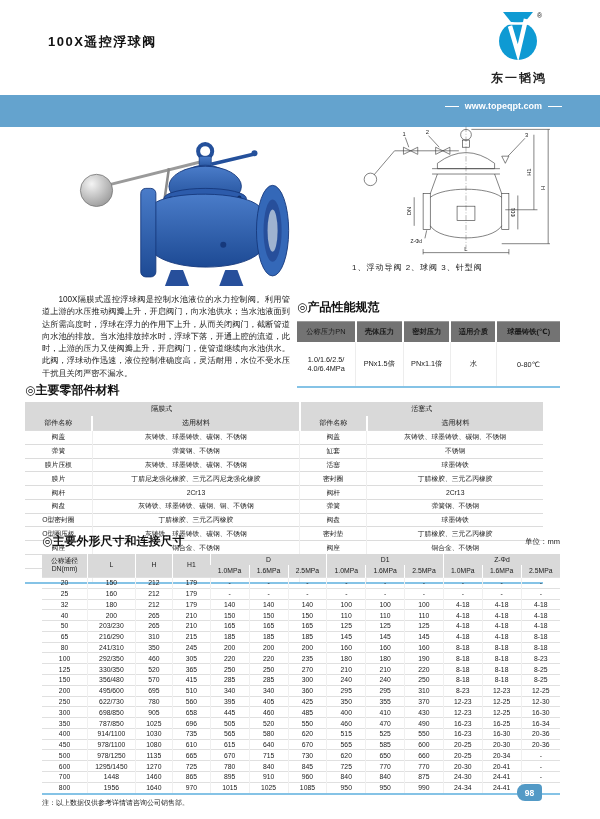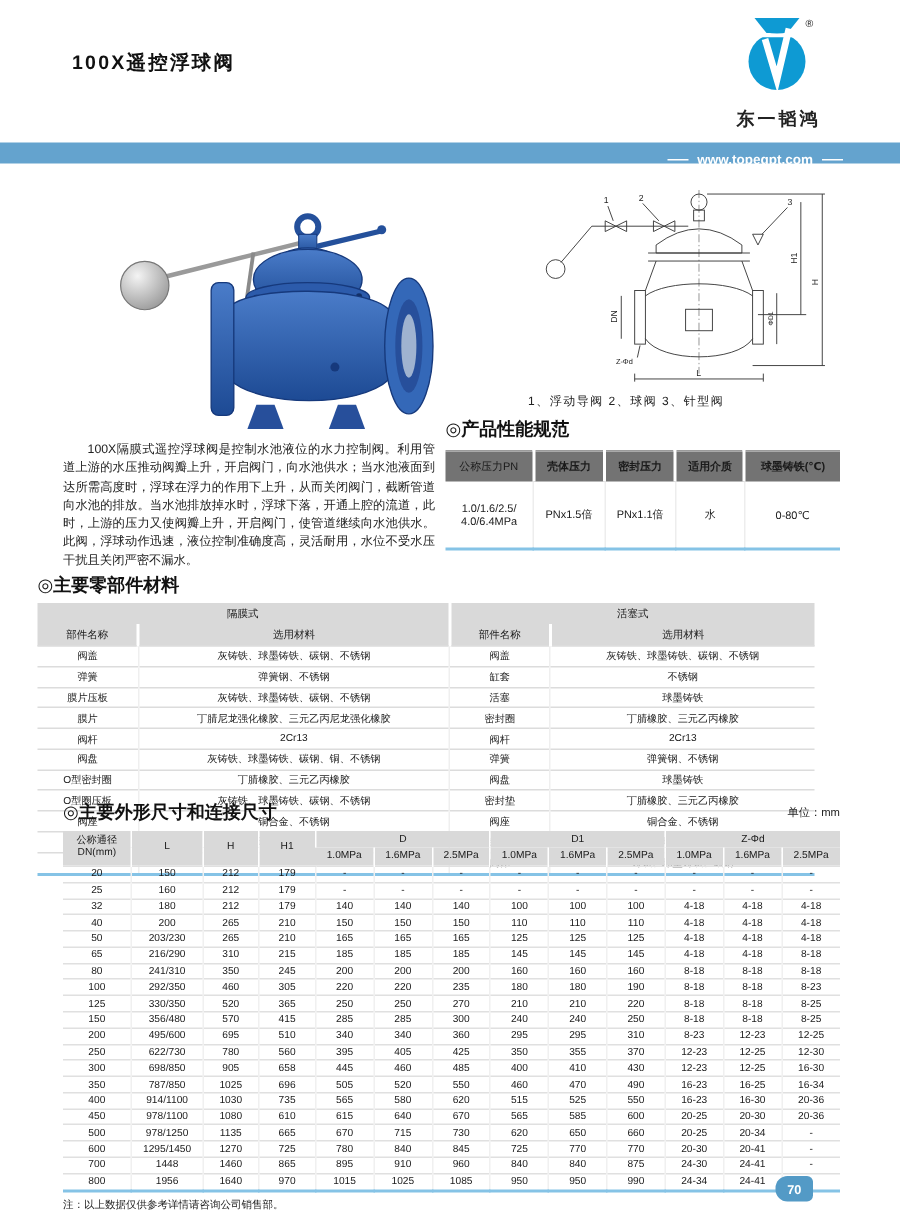--- a/index.html
+++ b/index.html
@@ -4,30 +4,30 @@
 <style>
   * { box-sizing: border-box; margin: 0; padding: 0; }
   html,body { background:#ffffff; }
   .page {
     position: relative; width: 600px; height: 819px; background: #fff;
     font-family: "Liberation Sans", "DejaVu Sans", sans-serif; color: #1a1a1a; overflow: hidden;
   }
   .doc-title { position:absolute; left:48px; top:33px; font-size:13px; font-weight:bold; letter-spacing:1.5px; color:#111; }
   .logo { position:absolute; right:48px; top:10px; width:66px; text-align:center; }
   .logo-text { font-size:12px; font-weight:bold; letter-spacing:2px; color:#222; margin-top:2px; white-space:nowrap; }
-  .banner { position:absolute; left:0; top:95px; width:600px; height:14px; background:#64A3CE; }
+  .banner { position:absolute; left:0; top:95px; width:600px; height:32px; background:#64A3CE; }
   .banner-link { position:absolute; right:38px; top:0; height:22px; display:flex; align-items:center; gap:6px; color:#fff; font-size:9px; font-weight:bold; }
   .banner-dash { display:inline-block; width:14px; height:1px; background:#fff; }
   .photo { position:absolute; left:52px; top:124px; width:252px; height:166px; }
   .drawing { position:absolute; left:338px; top:124px; width:256px; height:134px; }
   .drawing-caption { position:absolute; left:352px; top:262px; font-size:8px; color:#222; letter-spacing:1px; }
   .sec-title { font-size:12px; font-weight:bold; color:#111; }
   .features { position:absolute; left:42px; top:290px; width:248px; }
   .features p { margin-top:4px; font-size:8.2px; line-height:1.5; text-align:justify; text-indent:2em; color:#222; }
-  .specs { position:absolute; left:297px; top:278px; width:263px; }
+  .specs { position:absolute; left:297px; top:299px; width:263px; }
   .specs table { width:100%; border-collapse:collapse; margin-top:5px; border-top:1px solid #9a9a9a; border-bottom:2px solid #85C3E6; }
   .specs th { background:#737373; font-weight:normal; font-size:7.3px; padding:5px 1px; }
   .specs th + th { border-left:2px solid #fff;font-weight:bold; }
   .specs td { font-size:7.3px; text-align:center; padding:13px 1px; white-space:pre-line; }
   .specs td + td { border-left:1px solid #ededed; }
   .materials { position:absolute; left:25px; top:382px; width:518px; }
   .materials table { width:100%; border-collapse:collapse; margin-top:3px; border-bottom:2px solid #85C3E6; }
   .materials th { background:#D9D9D9; font-weight:normal; font-size:7px; padding:2px 0; }
   .materials th + th { border-left:2px solid #fff; }
   .materials td { font-size:6.8px; text-align:center; padding:1.4px 0; border-top:1px solid #dcdcdc; }
@@ -620,15 +620,15 @@
             <td>990</td>
             <td>24-34</td>
             <td>24-41</td>
             <td>-</td>
           </tr>
         </tbody>
     </table>
     <div class="dims-note">注：以上数据仅供参考详情请咨询公司销售部。</div>
   </div>
 
-  <div class="page-badge">70</div>
+  <div class="page-badge">98</div>
 
 </div>
 
 </body></html>

